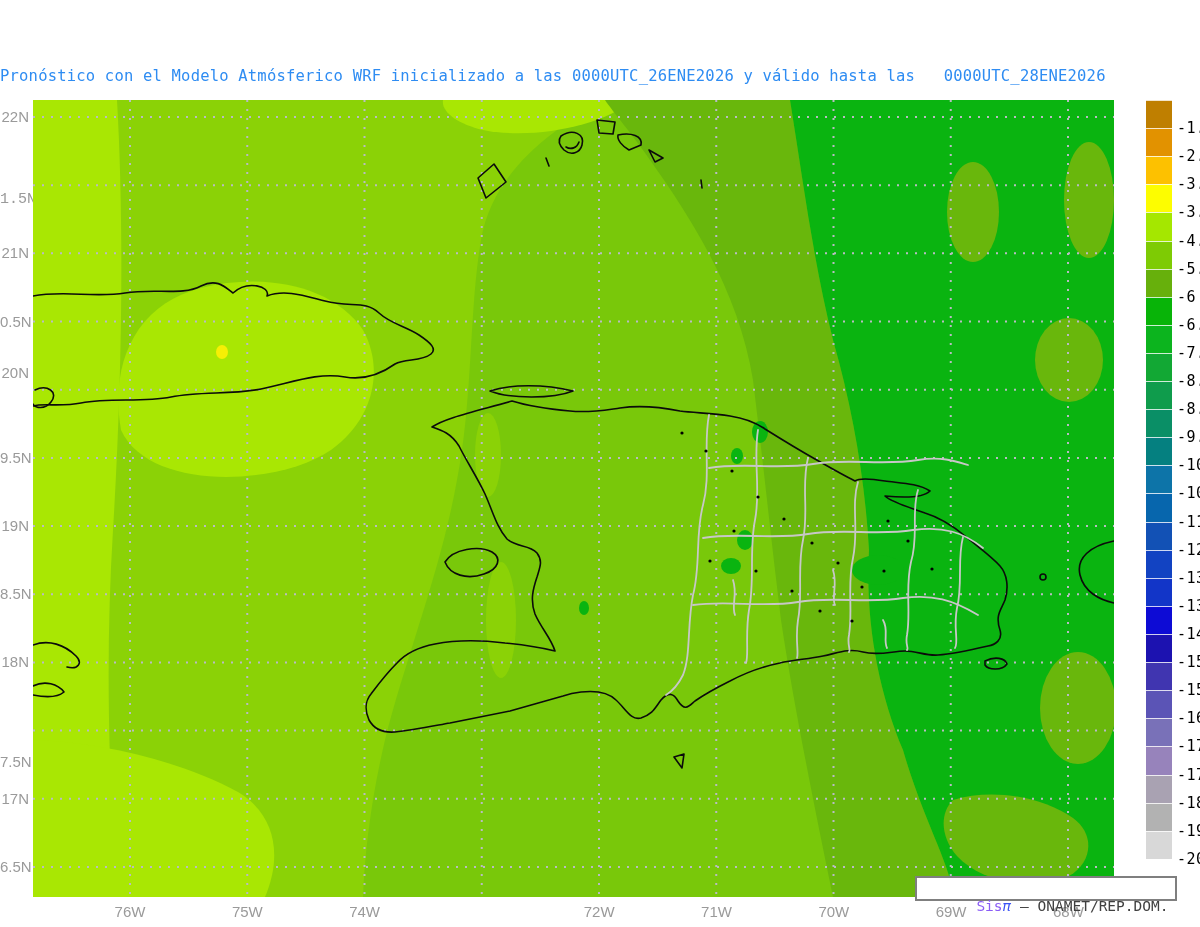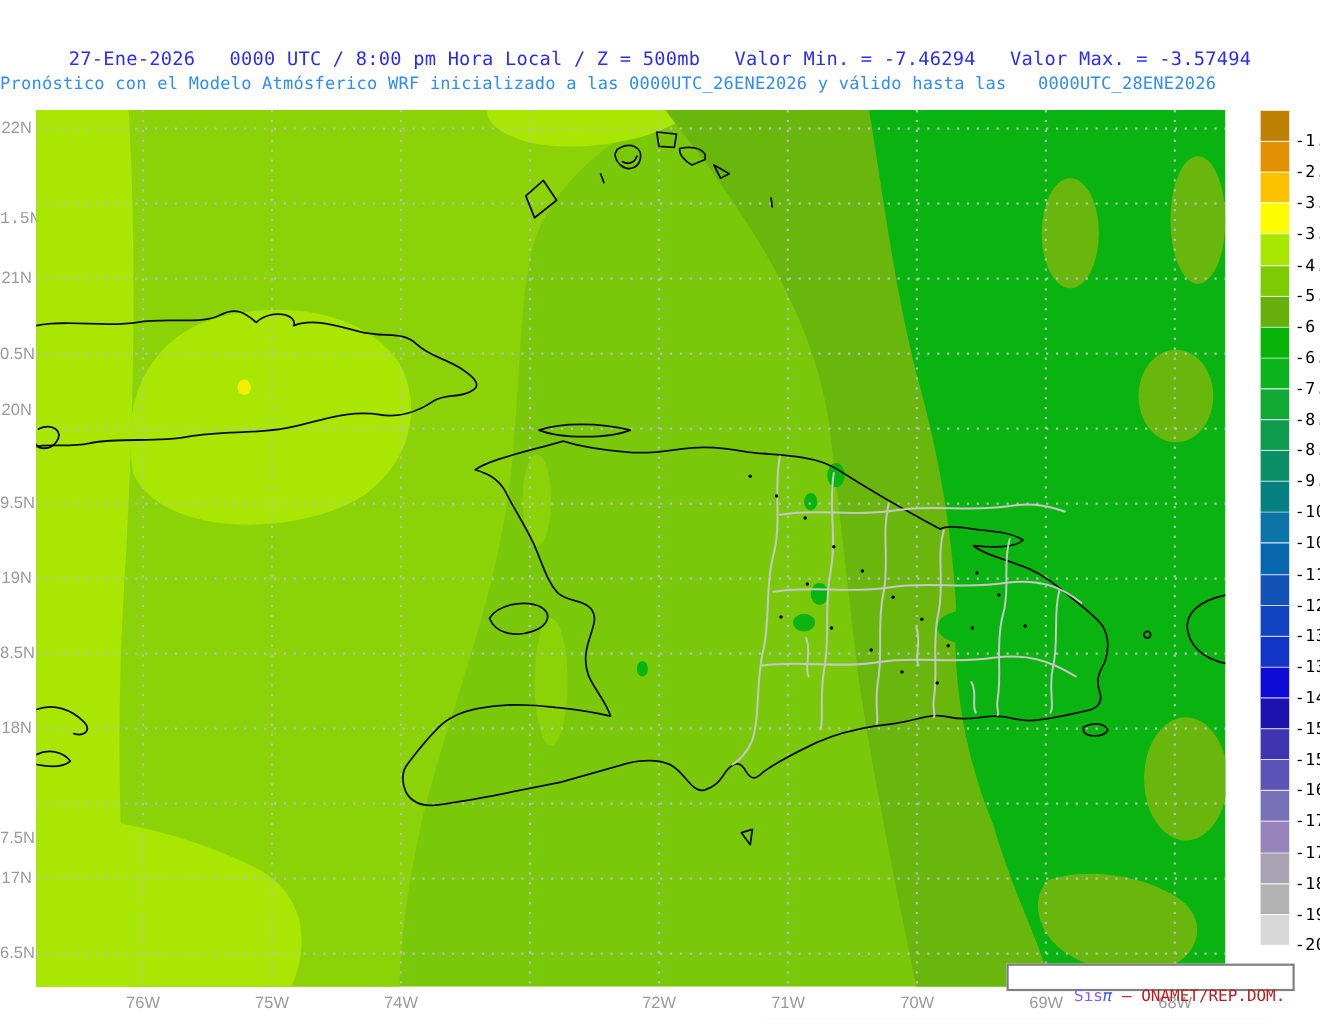--- a/index.html
+++ b/index.html
@@ -16,32 +16,31 @@
          font-family:"Liberation Sans",sans-serif;font-size:15px;color:#9a9a9a;line-height:18px;}
   .lon-label{position:absolute;top:903px;transform:translateX(-50%);
          font-family:"Liberation Sans",sans-serif;font-size:15px;color:#9a9a9a;}
   #colorbar{position:absolute;left:1146px;top:100px;width:26px;height:787px;}
   .cb-swatch{position:absolute;left:0;width:26px;box-shadow:inset 0 1px 0 rgba(255,255,255,.8);}
   .cb-label{position:absolute;left:1177px;font-size:15px;color:#000;letter-spacing:0.5px;line-height:18px;}
   #credit-box{position:absolute;left:882px;top:776px;height:18px;padding:1px 7px 2px 7px;
          background:#fff;border:2px solid #7f7f7f;font-size:14.5px;line-height:18px;white-space:pre;z-index:5;}
   .credit-brand{color:#8b5cf6;}
   .credit-pi{color:#3a52f5;font-style:italic;}
-  .credit-rest{color:#b91c1c;}
+  .credit-rest{color:#404040;}
   .gridline{stroke:#babbc4;stroke-width:2;stroke-dasharray:2 7;fill:none;}
   .coast{stroke:#0b0b0b;stroke-width:1.6;fill:none;stroke-linejoin:round;stroke-linecap:round;}
   .prov{stroke:#c7c7c7;stroke-width:1.8;fill:none;stroke-linejoin:round;stroke-linecap:round;}
   .citydot{fill:#000;}
 </style>
 </head>
 <body>
 
 <div id="page">
 
-  <div id="subtitle1">27-Ene-2026   0000 UTC / 8:00 pm Hora Local / Z = 500mb   Valor Min. = -7.46294   Valor Max. = -3.57494</div>
   <div id="subtitle2">Pronóstico con el Modelo Atmósferico WRF inicializado a las 0000UTC_26ENE2026 y válido hasta las   0000UTC_28ENE2026</div>
 
   <div id="lat-axis">
       <div class="lat-label" style="top: 108px;">22N</div>
       <div class="lat-label" style="top: 191px; font-family: Liberation Mono, monospace;">1.5N</div>
       <div class="lat-label" style="top: 244.36px;">21N</div>
       <div class="lat-label" style="top: 312.54px;">0.5N</div>
       <div class="lat-label" style="top: 364px;">20N</div>
       <div class="lat-label" style="top: 448.9px;">9.5N</div>
       <div class="lat-label" style="top: 517.08px;">19N</div>

